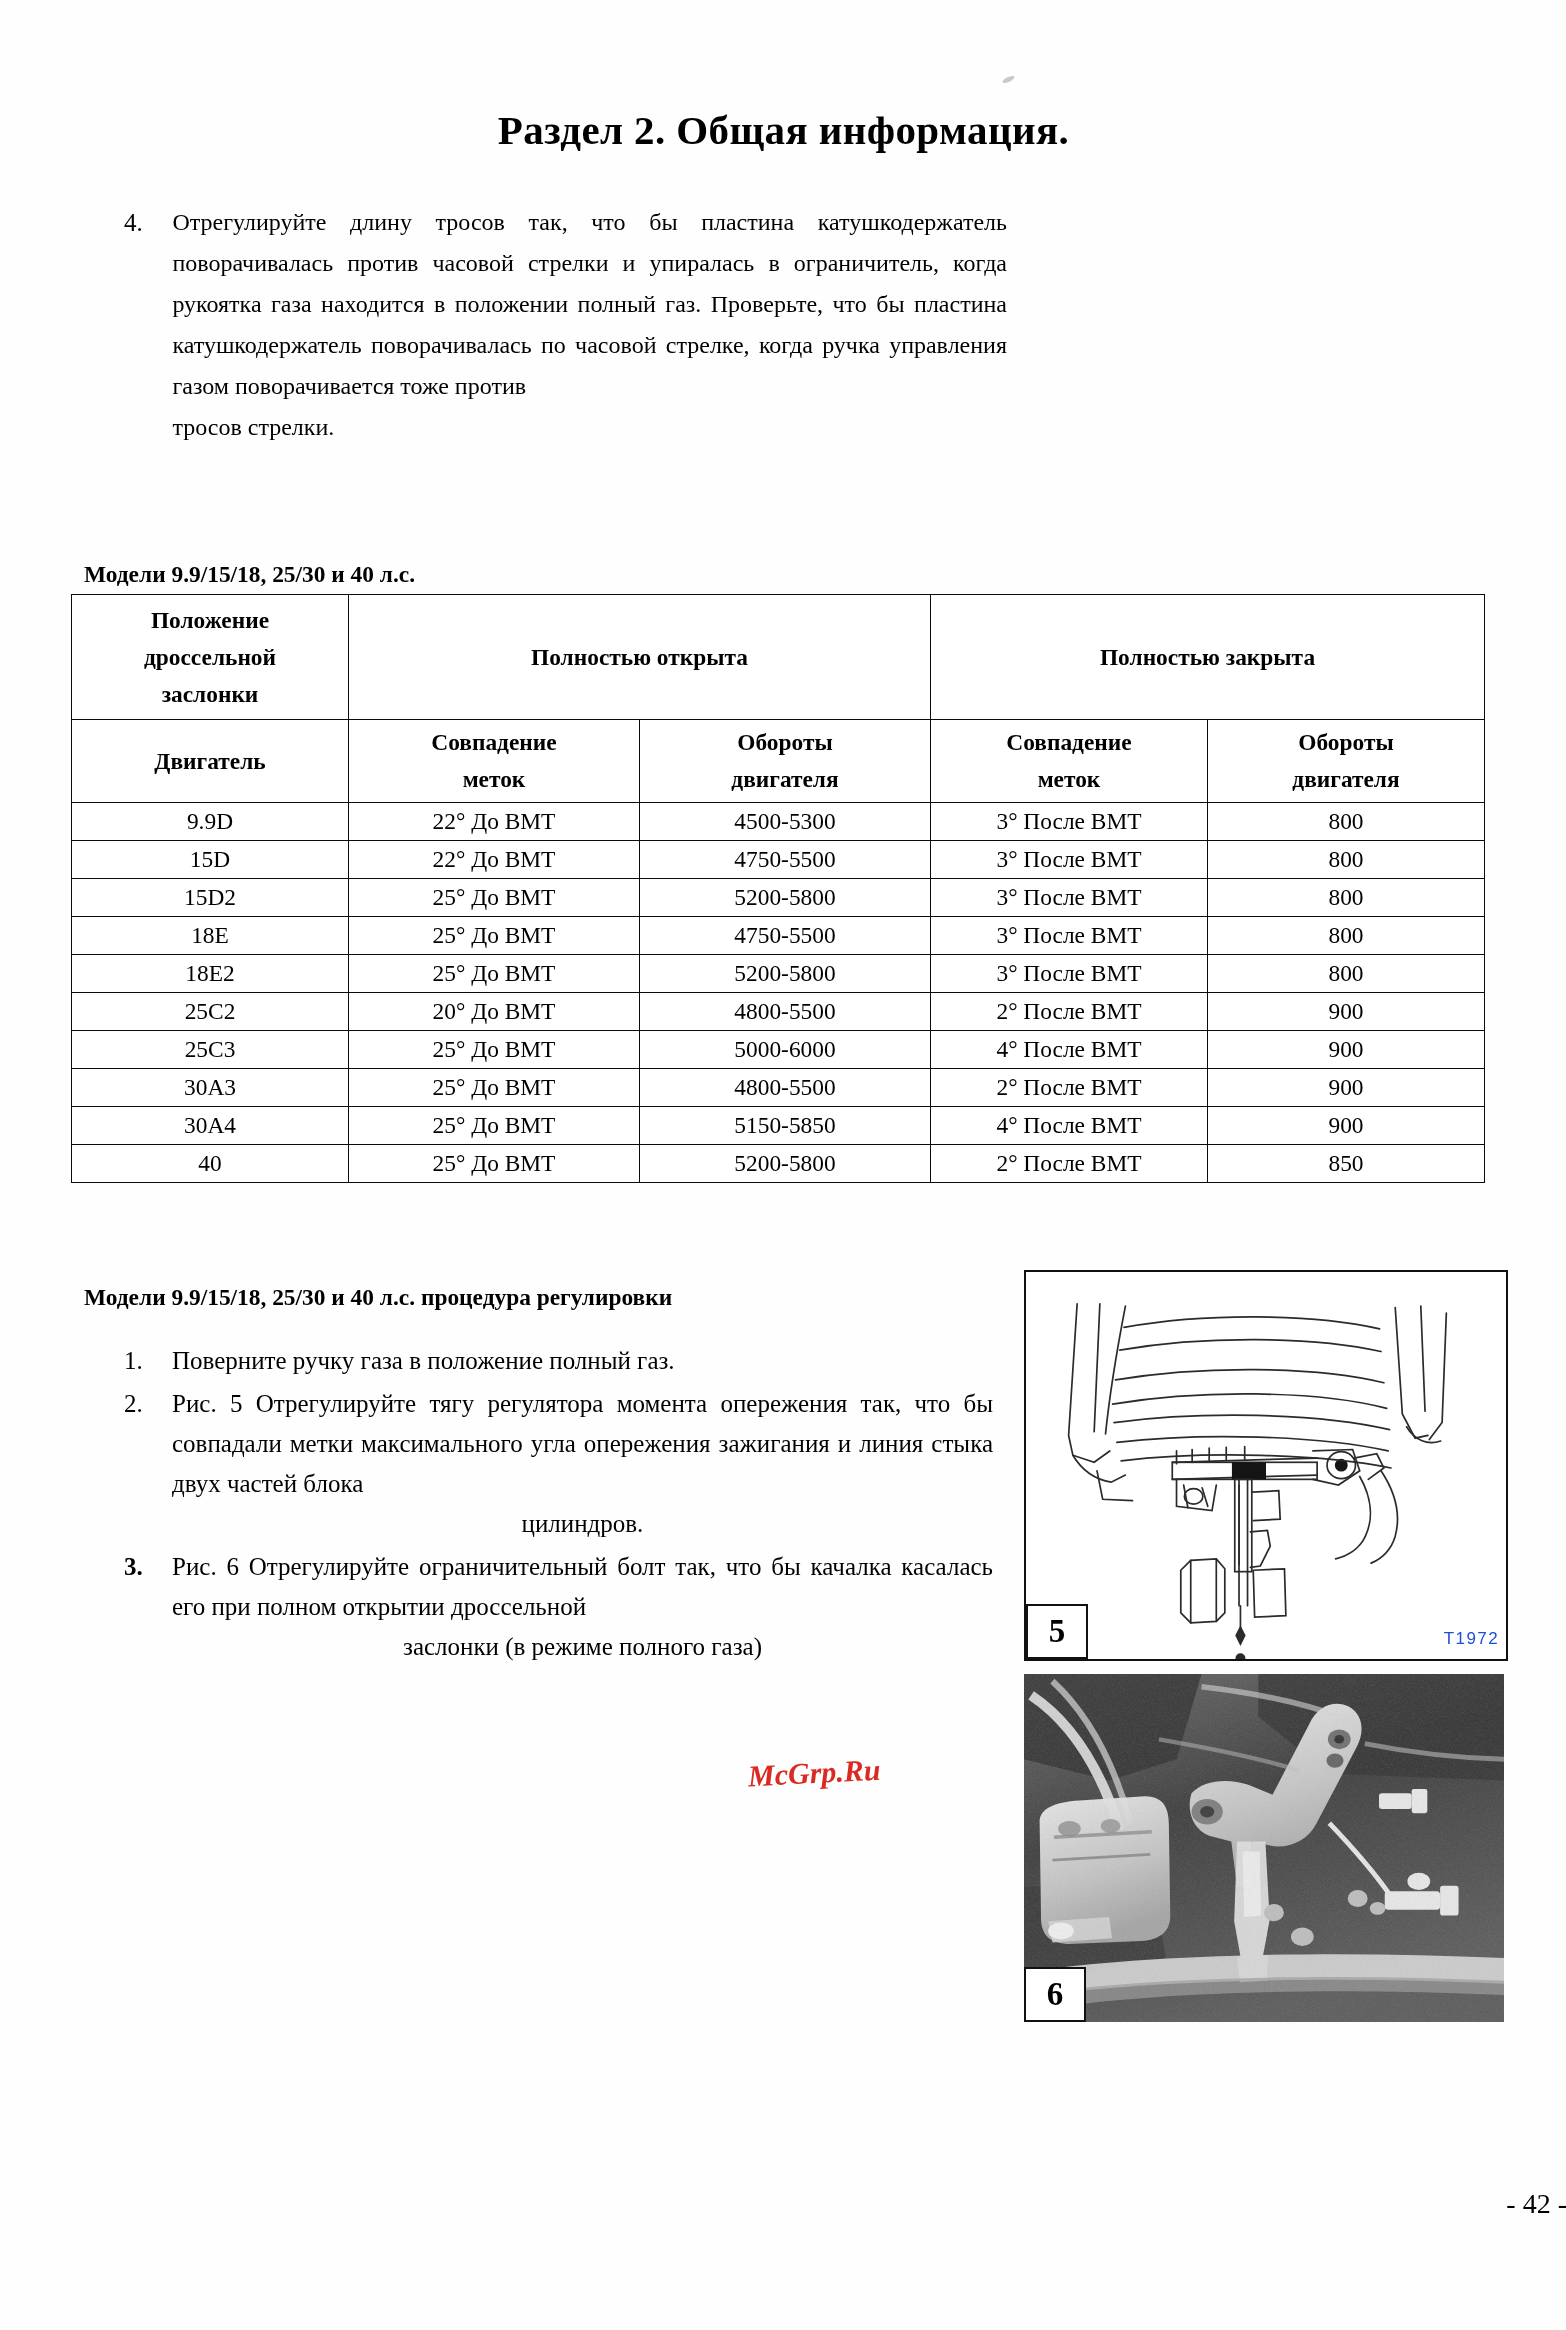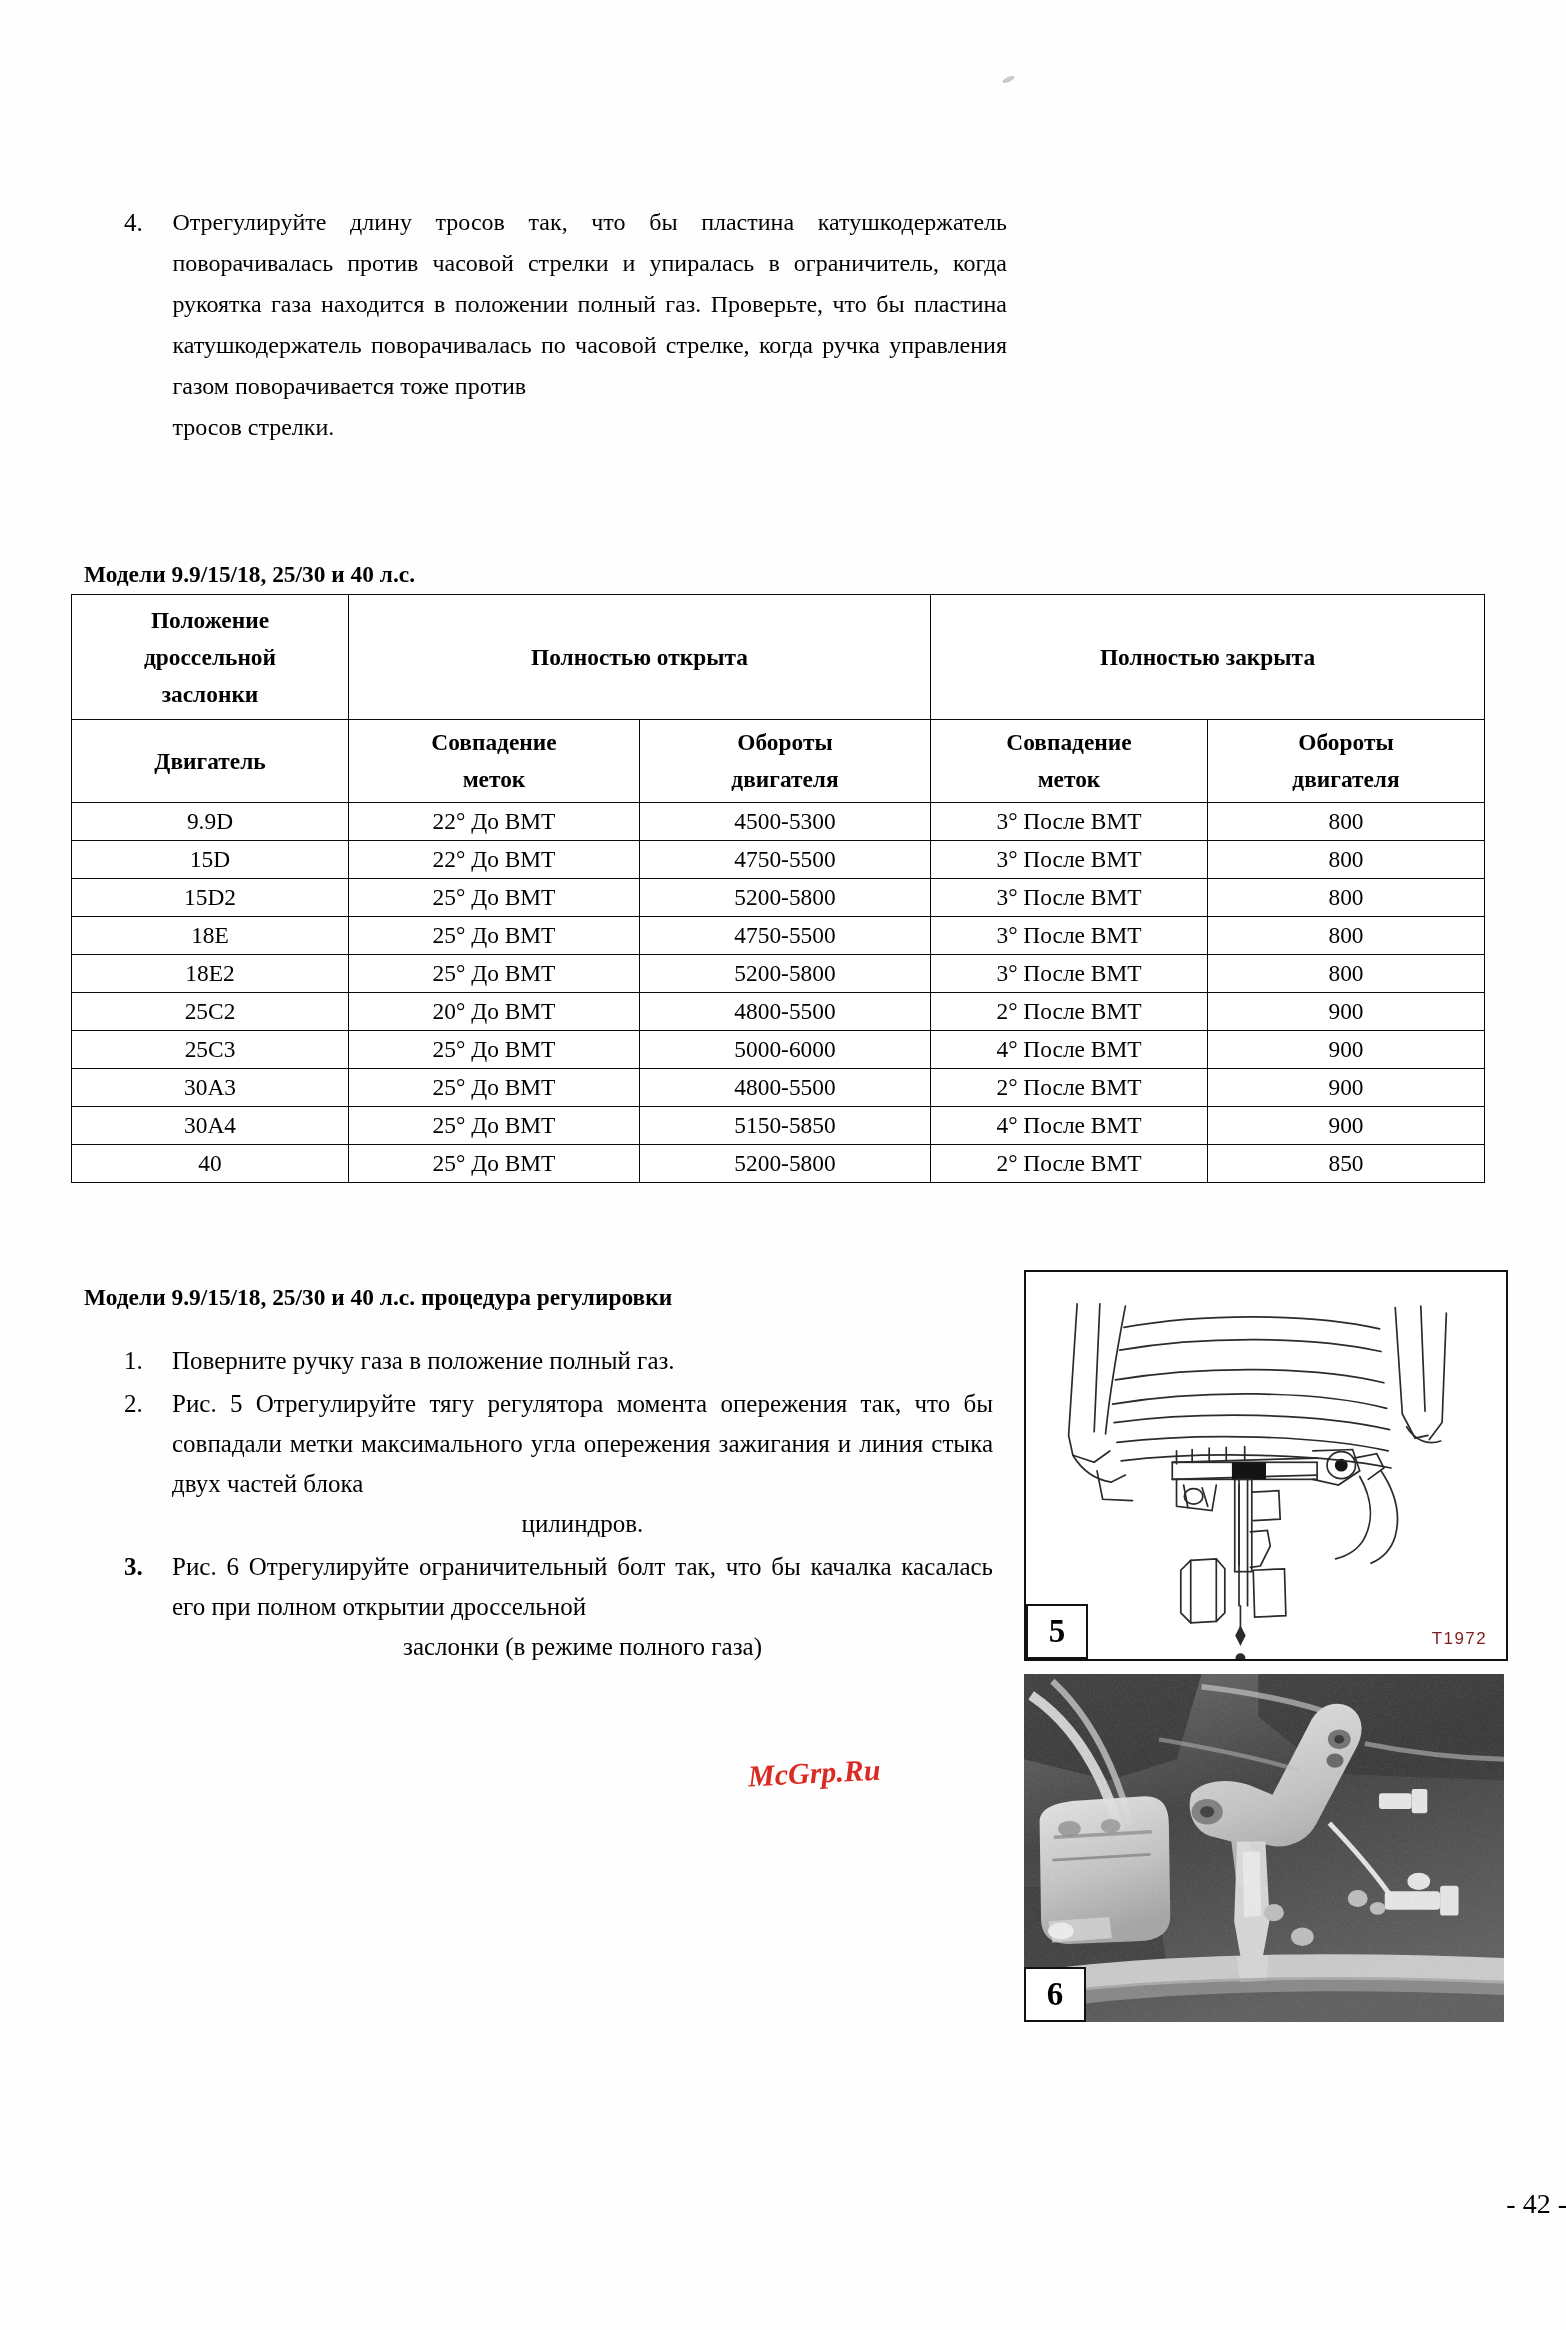--- a/index.html
+++ b/index.html
@@ -190,25 +190,25 @@
     background: #fff;
     display: flex;
     align-items: center;
     justify-content: center;
     font-size: 33px;
     font-weight: bold;
     z-index: 4;
   }
   .fig-code {
     position: absolute;
-    right: 19px;
+    right: 7px;
     bottom: 10px;
     font-family: "Liberation Sans", "DejaVu Sans", sans-serif;
     font-size: 17px;
-    color: #7f1d1d;
+    color: #1d4ed8;
     letter-spacing: 1.4px;
     z-index: 4;
   }
 
   .fig-svg { display: block; width: 100%; height: 100%; }
 
   
   .page-number {
     position: absolute;
     left: 0;
@@ -229,20 +229,21 @@
     transform: rotate(-25deg);
   }
 </style>
 </head>
 <body>
 
 <div class="page">
 
   <div class="scan-speck"></div>
 
+  <div class="doc-title">Раздел 2. Общая информация.</div>
 
   <div class="intro-block">
     <div class="intro-num">4.</div>
     <div class="intro-text">
       <span>Отрегулируйте длину тросов так, что бы пластина катушкодержатель поворачивалась против часовой стрелки и упиралась в ограничитель, когда рукоятка газа находится в положении полный газ. Проверьте, что бы пластина катушкодержатель поворачивалась по часовой стрелке, когда ручка управления газом поворачивается тоже против</span>
       <span class="lastline">тросов стрелки.</span>
     </div>
   </div>
 
   <div class="models-caption">Модели 9.9/15/18, 25/30 и 40 л.с.</div>

